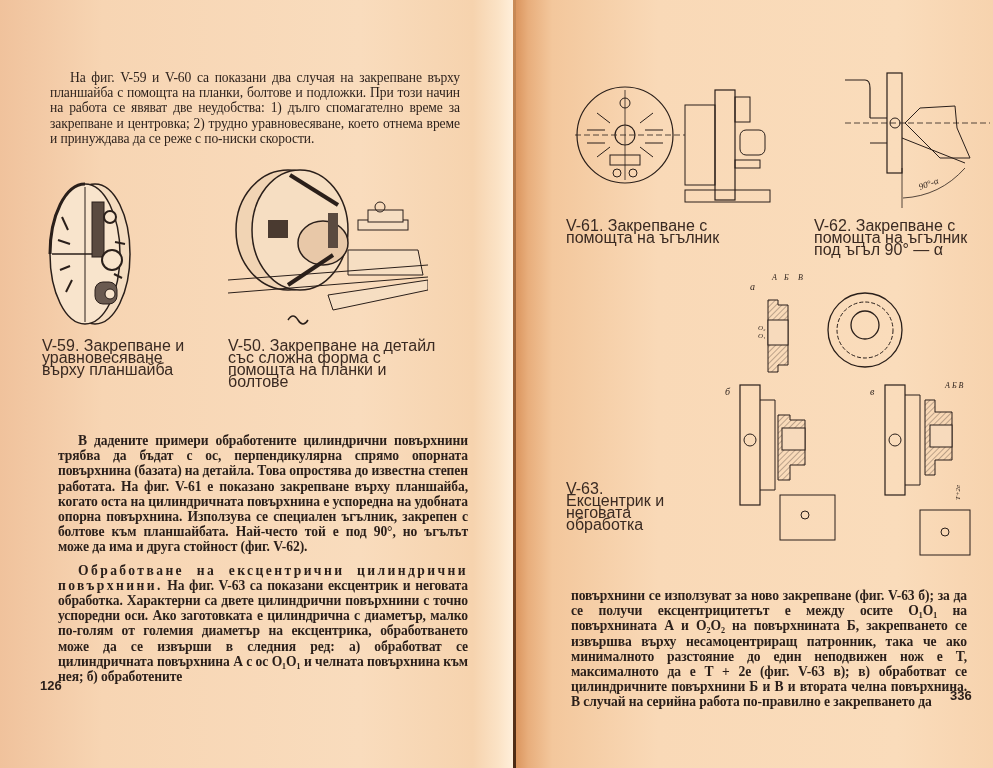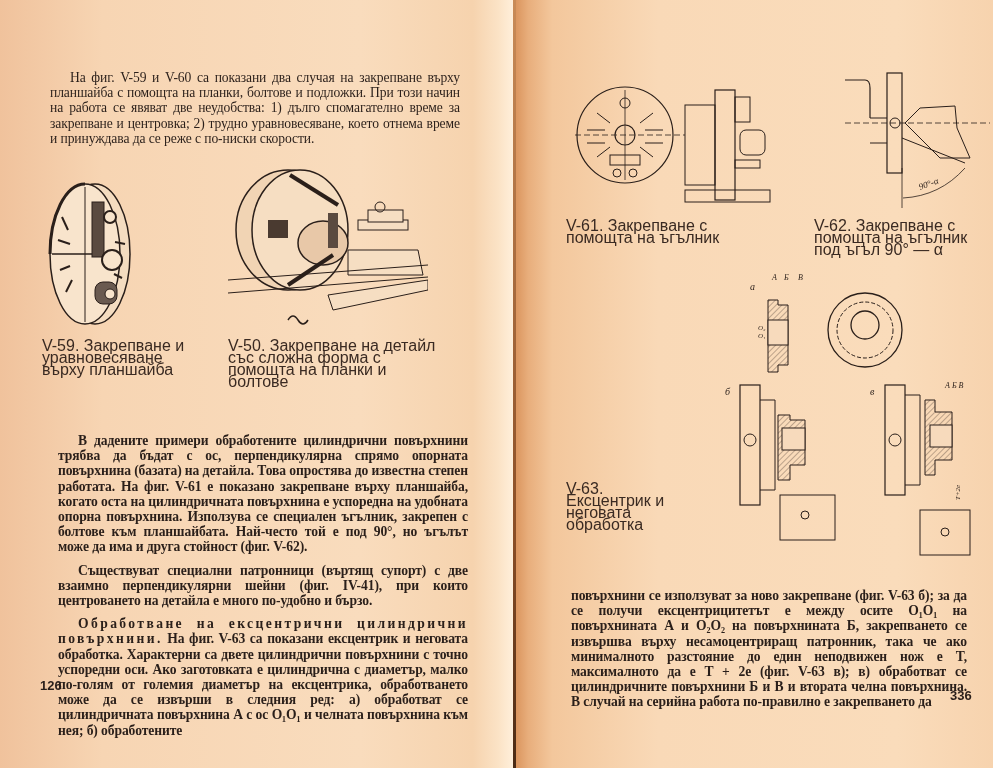--- a/index.html
+++ b/index.html
@@ -92,21 +92,20 @@
     <line x1="0" y1="128" x2="200" y2="112" stroke="#2a1f1a"></line>
     <path d="M60 155 q5 -8 10 0 q5 8 10 0" fill="none" stroke="#2a1f1a" stroke-width="1.5"></path>
   </svg>
 </div>
 
 <div class="caption" style="left:42px; top:340px; width:160px;">V-59. Закрепване и уравновесяване върху планшайба</div>
 <div class="caption" style="left:228px; top:340px; width:210px;">V-50. Закрепване на детайл със сложна форма с помощта на планки и болтове</div>
 
 <div class="text" style="left:50px; top:425px; width:426px;font-weight:bold;">
   <p>В дадените примери обработените цилиндрични повърхнини трябва да бъдат с ос, перпендикулярна спрямо опорната повърхнина (базата) на детайла. Това опростява до известна степен работата. На фиг. V-61 е показано закрепване върху планшайба, когато оста на цилиндричната повърхнина е успоредна на удобната опорна повърхнина. Използува се специален ъгълник, закрепен с болтове към планшайбата. Най-често той е под 90°, но ъгълът може да има и друга стойност (фиг. V-62).</p>
-  <p>Съществуват специални патронници (въртящ супорт) с две взаимно перпендикулярни шейни (фиг. IV-41), при които центроването на детайла е много по-удобно и бързо.</p>
   <p><span class="spaced">Обработване на ексцентрични цилиндрични повърхнини.</span> <span>На фиг. V-63 са показани ексцентрик и неговата обработка. Характерни са двете цилиндрични повърхнини с точно успоредни оси. Ако заготовката е цилиндрична с диаметър, малко по-голям от големия диаметър на ексцентрика, обработването може да се извърши в следния ред: а) обработват се цилиндричната повърхнина А с ос O₁O₁ и челната повърхнина към нея; б) обработените</span></p>
 </div>
 
 <div class="pagenum" style="left:40px; top:678px;">126</div>
 
 <div class="fig" style="left:575px; top:85px;">
   <svg width="210" height="120" viewBox="0 0 210 120">
     <circle cx="50" cy="50" r="48" fill="none" stroke="#2a1f1a" stroke-width="1.2"></circle>
     <circle cx="50" cy="50" r="10" fill="none" stroke="#2a1f1a" stroke-width="1.2"></circle>
     <line x1="0" y1="50" x2="110" y2="50" stroke="#2a1f1a" stroke-dasharray="6 3" stroke-width="0.8"></line>

